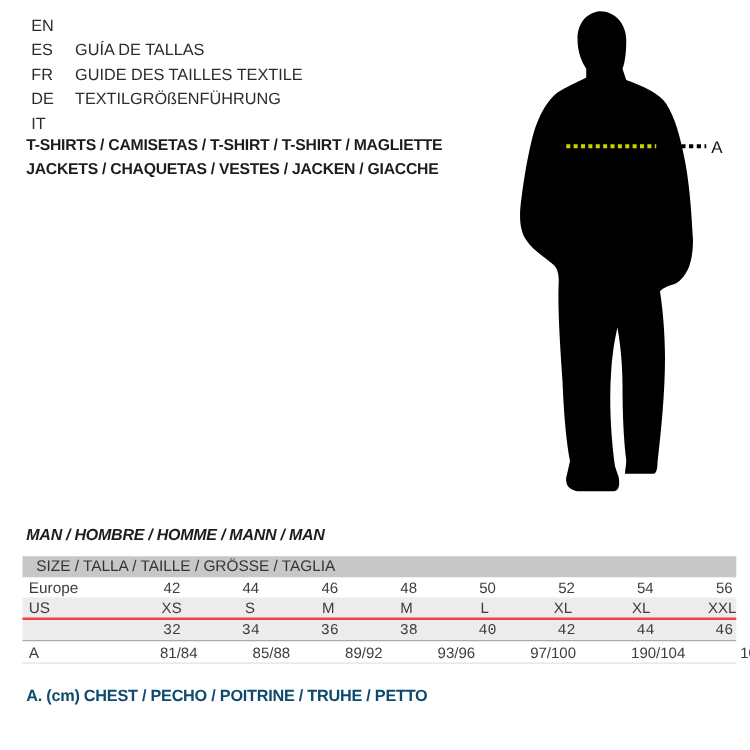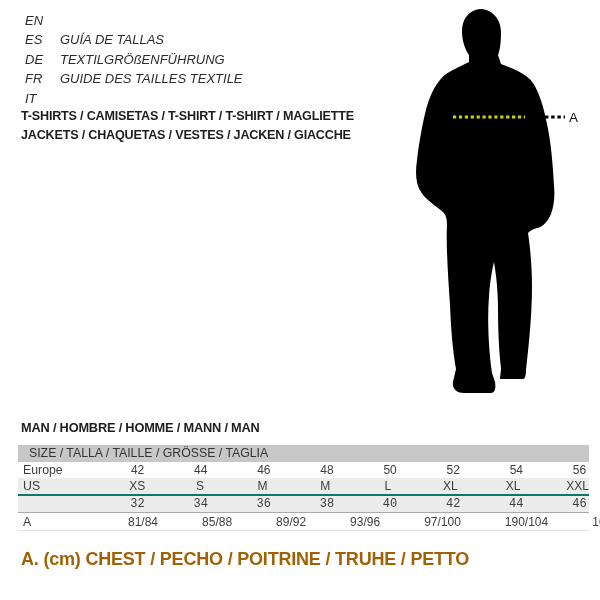--- a/index.html
+++ b/index.html
@@ -8,80 +8,81 @@
     position: relative;
     width: 600px; height: 600px;
     background: #ffffff;
     font-family: "Liberation Sans", sans-serif;
     color: #2b2b2b;
     overflow: hidden;
   }
 
   
   .lang-list { position: absolute; left: 25px; top: 11px; }
-  .lang-row { display: flex; height: 19.4px; line-height: 19.4px; font-size: 13px; font-style: italic; }
+  .lang-row { display: flex; height: 19.4px; line-height: 19.4px; font-size: 13px; }
   .lang-code { width: 35px; flex: 0 0 35px; }
   .lang-label { white-space: nowrap; }
 
   
   .categories { position: absolute; left: 21px; top: 107px; }
   .cat-line {
     font-size: 12.6px; font-weight: 700; line-height: 19px;
     letter-spacing: -0.2px; white-space: nowrap; color: #1d1d1d;
   }
 
   
   .figure-wrap { position: absolute; left: 405px; top: 0; width: 195px; height: 400px; }
 
   
   .section-title {
     position: absolute; left: 21px; top: 420px;
     font-size: 12.8px; font-weight: 700; letter-spacing: -0.2px; color: #1d1d1d;
     white-space: nowrap;
+    font-style: italic;
   }
 
   
   .size-table { position: absolute; left: 18px; top: 445px; width: 571px; font-size: 12px; color: #3d3d3d; }
   .tbl-header {
     height: 17px; line-height: 17px; background: #c7c7c7;
     padding-left: 11px; font-size: 12.3px; color: #343434; white-space: nowrap;
   }
   .tbl-row { display: grid; grid-template-columns: 66px repeat(8, 1fr); align-items: center; height: 16px; gap: 44px; }
   .tbl-row .lbl { text-align: left; padding-left: 5px; font-size: 12.3px; }
   .tbl-row .val { text-align: center; }
   .row-europe { background: #ffffff; }
-  .row-us { background: #ececec; border-bottom: 2px solid #0f766e; height: 18px; }
+  .row-us { background: #ececec; border-bottom: 2px solid #ef4444; height: 18px; }
   .row-blank { background: #ececec; font-family: Liberation Mono, monospace; }
   .row-a { background: #ffffff; border-top: 1px solid #aaaaaa; border-bottom: 1px solid #e2e2e2; height: 19px; }
 
   
   .footer-note {
     position: absolute; left: 21px; top: 549px;
-    font-size: 18px; font-weight: 700; letter-spacing: -0.2px; color: #a16207;
+    font-size: 13px; font-weight: 700; letter-spacing: -0.2px; color: #0c4a6e;
     white-space: nowrap;
   }
 </style>
 </head>
 <body>
 
 <div class="lang-list">
   <div class="lang-row">
     <span class="lang-code">EN</span>
   </div>
   <div class="lang-row">
     <span class="lang-code">ES</span>
     <span class="lang-label">GUÍA DE TALLAS</span>
   </div>
   <div class="lang-row">
+    <span class="lang-code">FR</span>
+    <span class="lang-label">GUIDE DES TAILLES TEXTILE</span>
+  </div>
+  <div class="lang-row">
     <span class="lang-code">DE</span>
     <span class="lang-label">TEXTILGRÖßENFÜHRUNG</span>
-  </div>
-  <div class="lang-row">
-    <span class="lang-code">FR</span>
-    <span class="lang-label">GUIDE DES TAILLES TEXTILE</span>
   </div>
   <div class="lang-row">
     <span class="lang-code">IT</span>
   </div>
 </div>
 
 <div class="categories">
   <div class="cat-line">T-SHIRTS / CAMISETAS / T-SHIRT / T-SHIRT / MAGLIETTE</div>
   <div class="cat-line">JACKETS / CHAQUETAS / VESTES / JACKEN / GIACCHE</div>
 </div>

